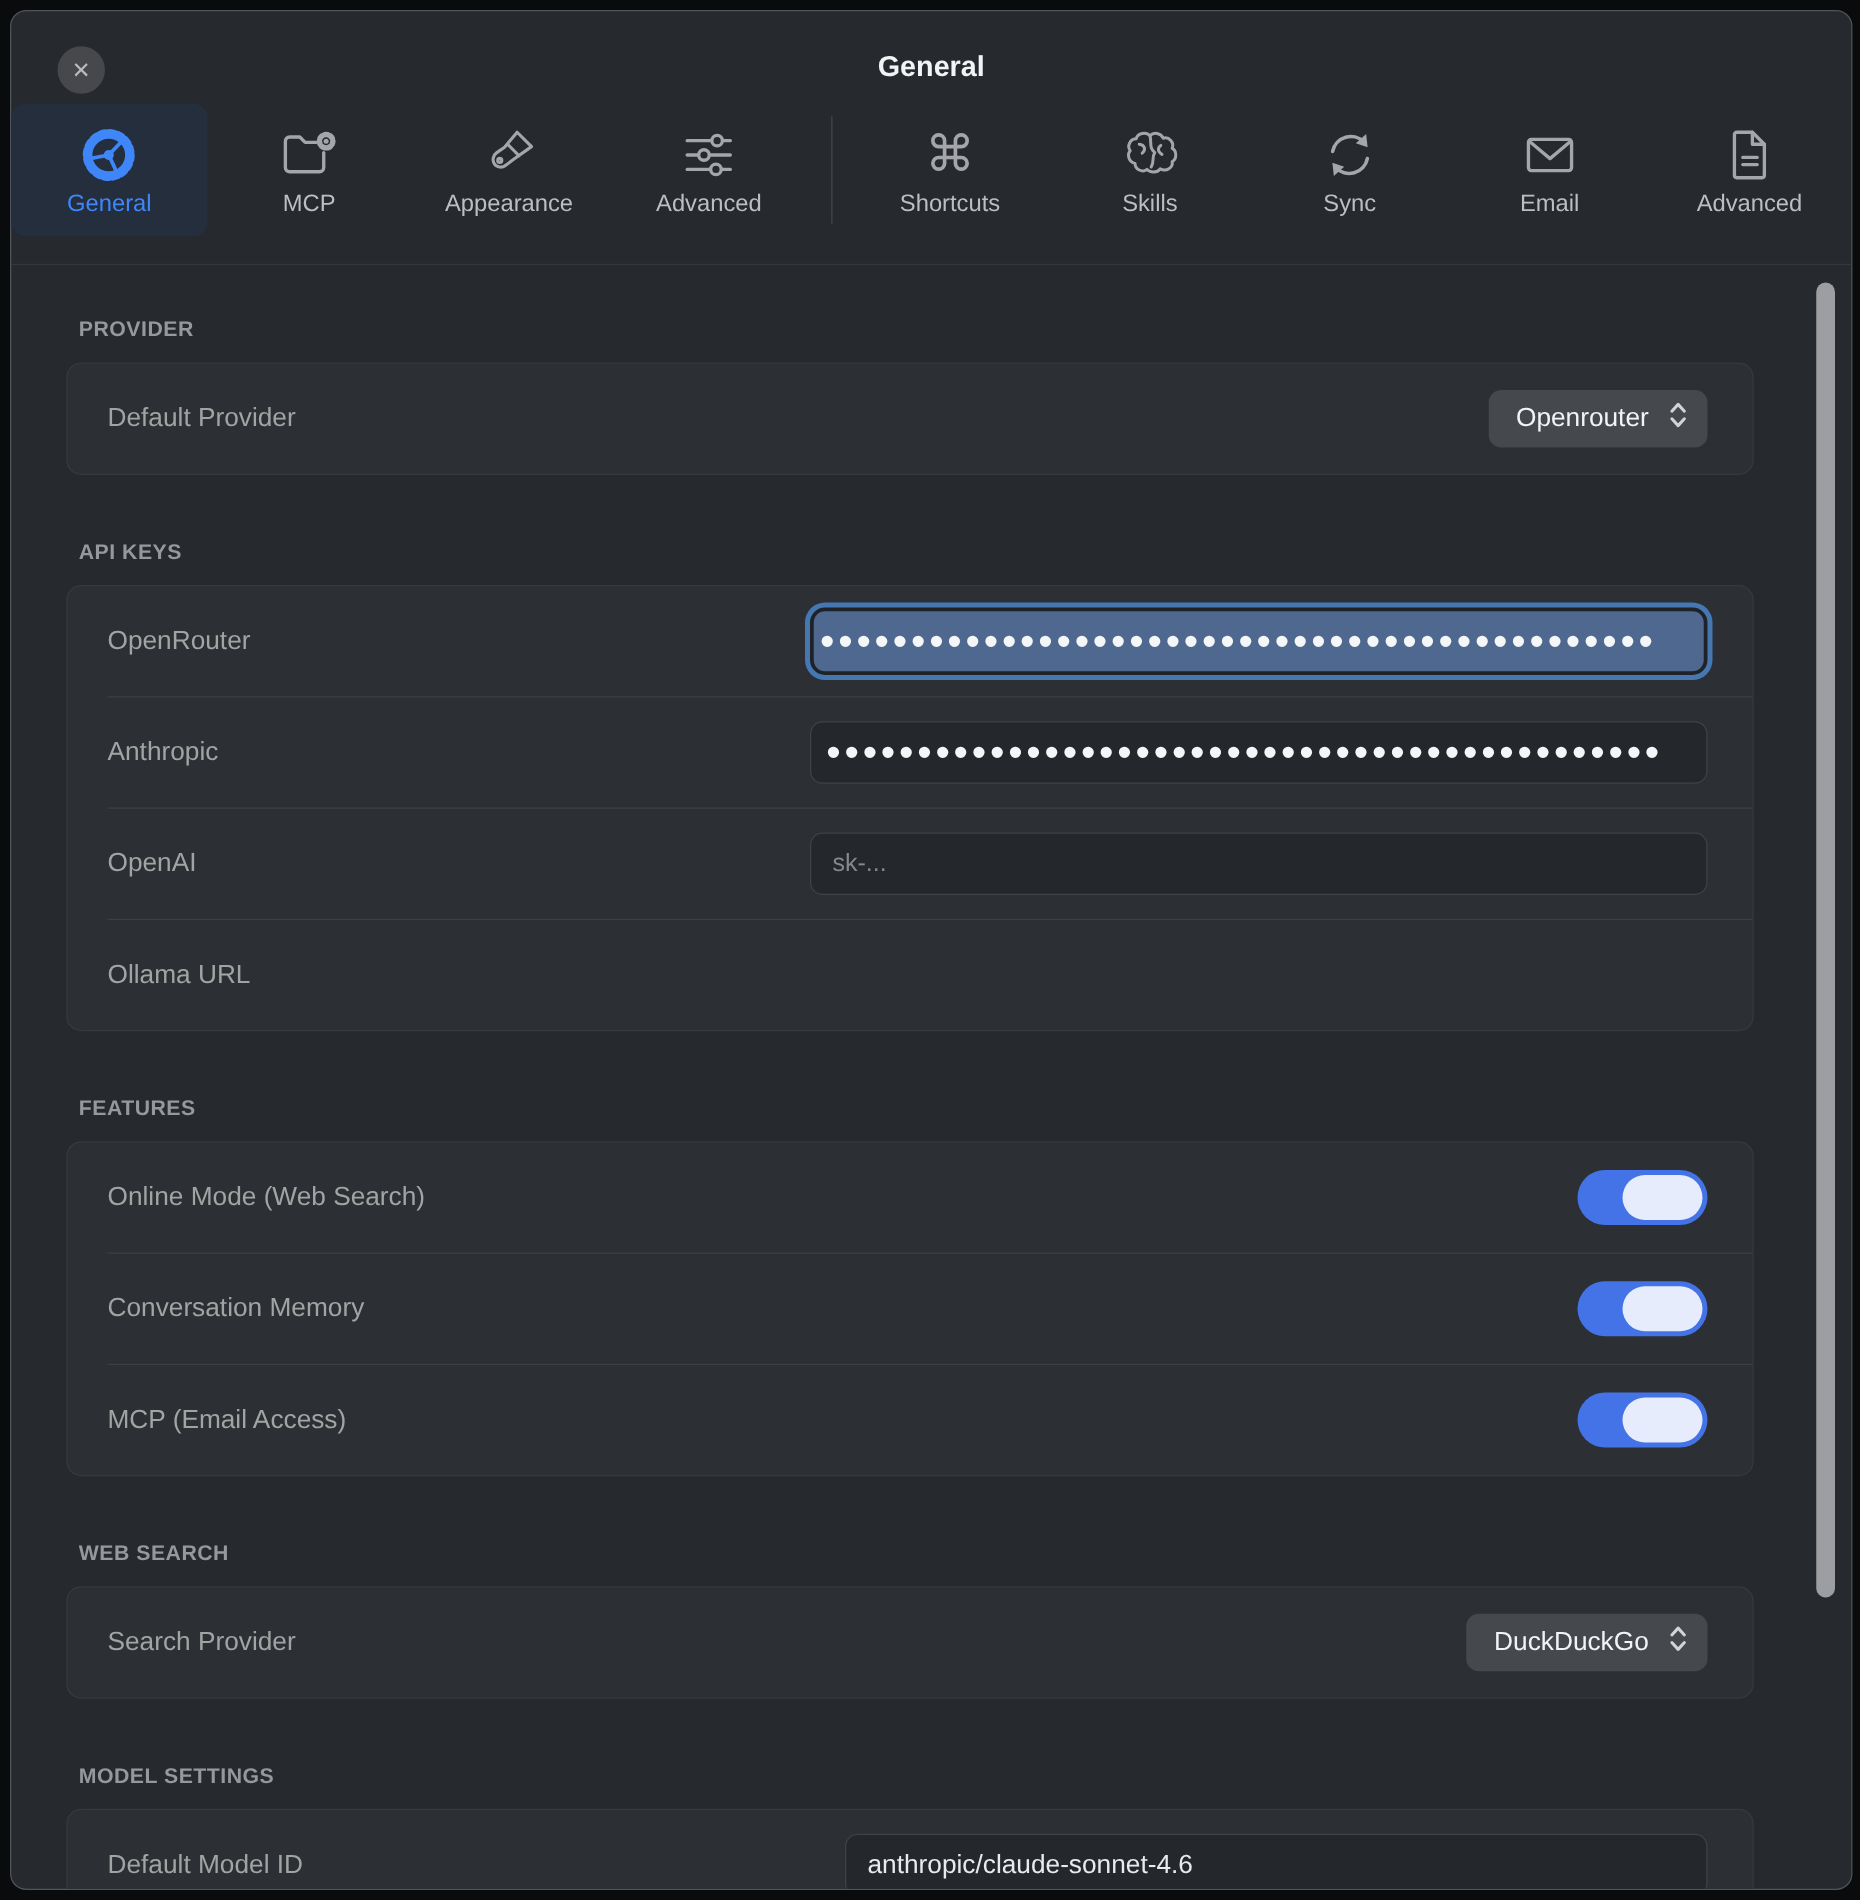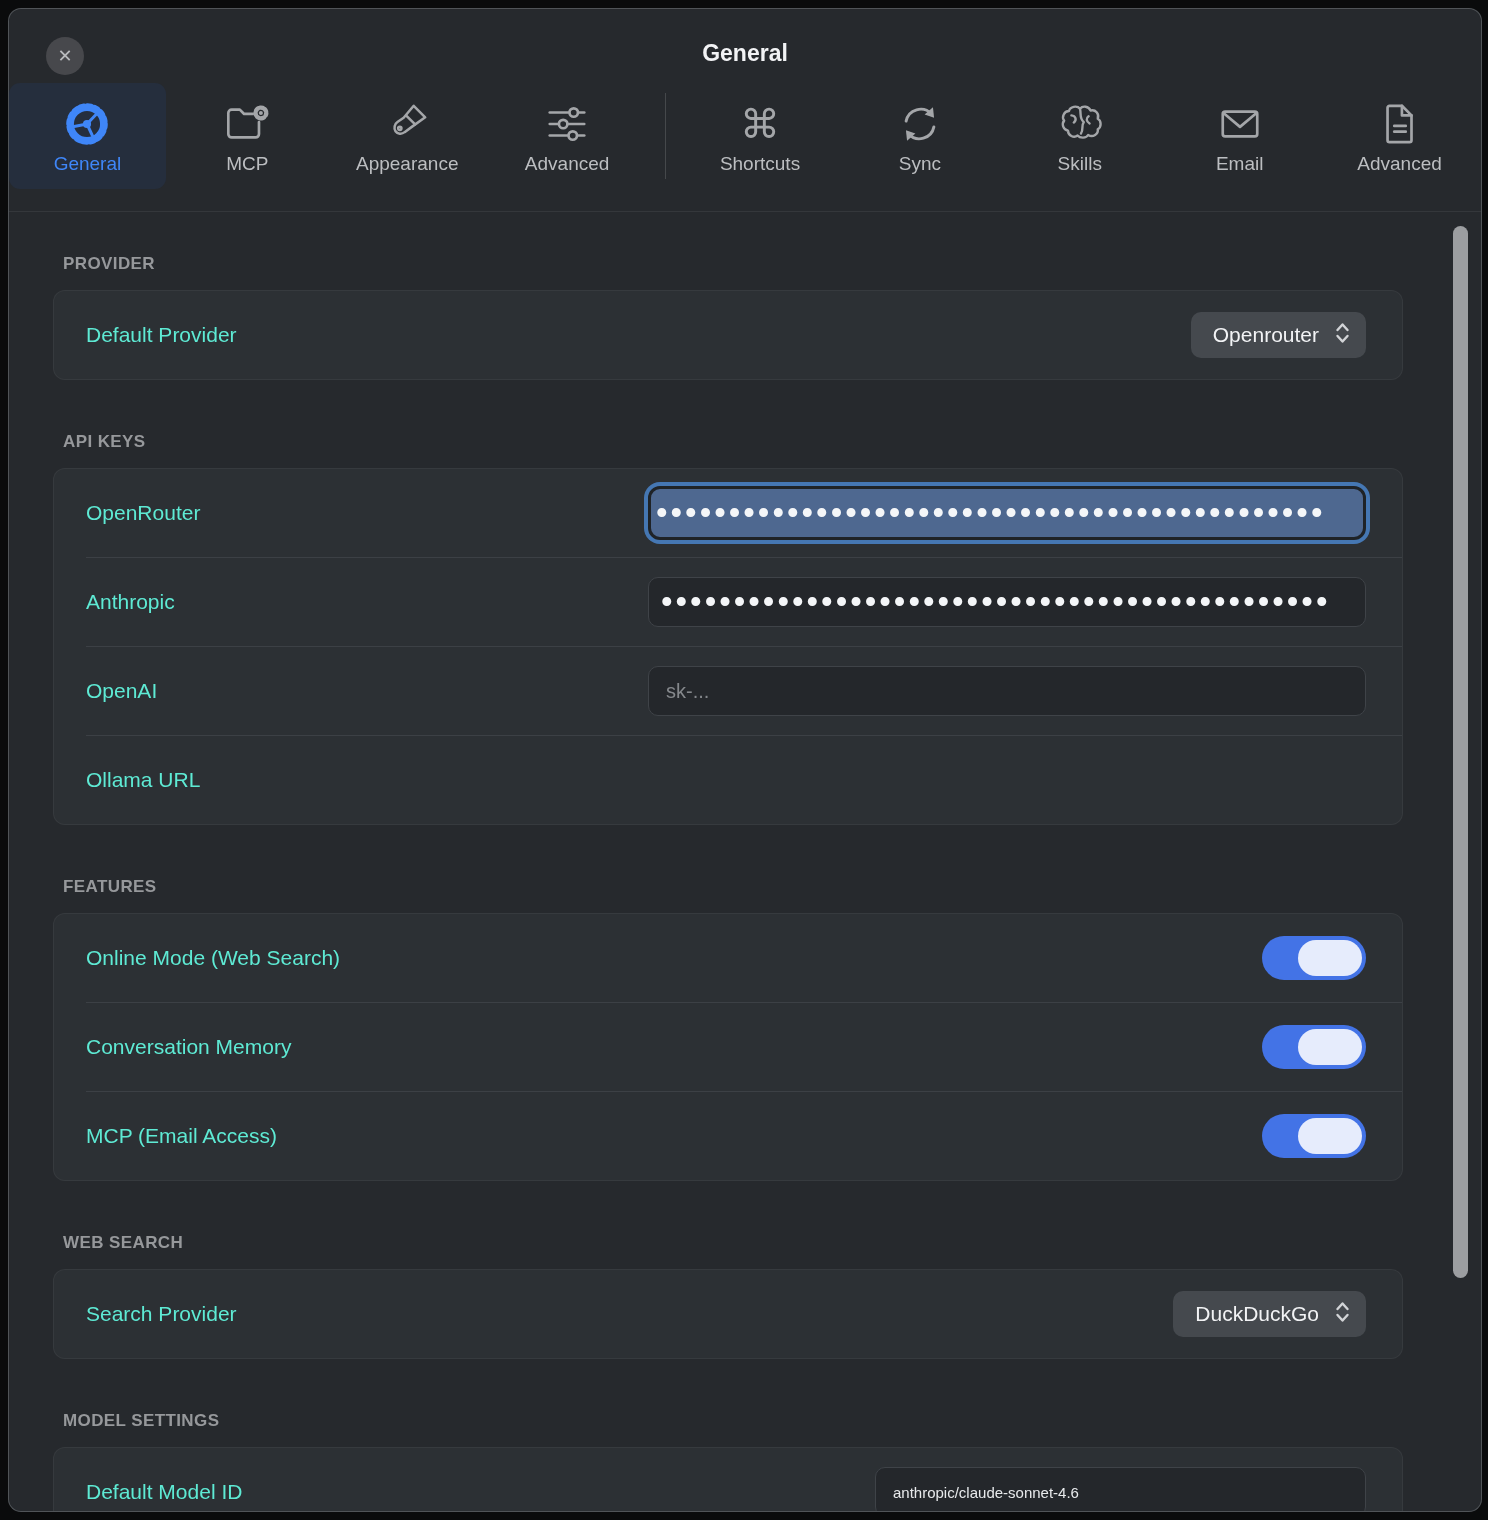--- a/index.html
+++ b/index.html
@@ -49,21 +49,21 @@
   }
   .section:first-child .section-header{ margin-top:42px; }
   .card{
     background:#2c3034; border:1px solid rgba(255,255,255,.05); border-radius:12px; overflow:hidden;
   }
   .row{
     height:88px; display:flex; align-items:center; justify-content:space-between;
     padding:0 36px 0 32px;
   }
   .rowsep{ height:1px; background:#3c4045; margin-left:32px; }
-  .row-label{ color:#5eead4; font-size:21px; }
+  .row-label{ color:#a3a3a3; font-size:21px; }
 
   
   .select-pill{
     display:inline-flex; align-items:center; gap:16px; height:46px;
     background:#45494e; border-radius:10px; padding:0 16px 0 22px;
     color:#f2f3f5; font-size:21px; cursor:default;
   }
   .select-pill svg{ stroke:#d2d4d7; fill:none; stroke-width:2.4; stroke-linecap:round; stroke-linejoin:round; }
 
   
@@ -81,21 +81,21 @@
     box-shadow:0 0 0 4px #4577b3;
     padding:0 5px;
   }
   .text-field{
     width:718px; height:50px; border-radius:10px;
     background:#24272b; border:1px solid #3f4348;
     color:#e8eaec; font-size:20px; padding:12px 17px; outline:none;
     font-family:"Liberation Sans", sans-serif;
   }
   .text-field::placeholder{ color:#85888c; }
-  .model-field{ width:491px; font-size:15px; }
+  .model-field{ width:690px; font-size:21px; }
 
   
   .toggle{
     position:relative; width:104px; height:44px; border-radius:22px; background:#4373e6; cursor:default;
   }
   .toggle .knob{
     position:absolute; right:4px; top:4px; width:64px; height:36px; border-radius:18px; background:#e6ecfc;
   }
 
   
@@ -172,40 +172,40 @@
 
     <div class="tab">
       <span class="ticon">
         <span class="cmd-glyph">⌘</span>
       </span>
       <span class="tlabel">Shortcuts</span>
     </div>
 
     <div class="tab">
       <span class="ticon">
+        <svg width="46" height="46" viewBox="0 0 48 48" stroke-width="2.5">
+          <path d="M24 8 C21 4.5 13.5 5.5 12.5 10.5 C7.5 10.5 4.5 16.5 7.5 20.5 C4.5 24 6.5 30 11.5 31 C11.5 36 17.5 39 21.5 36 C24 39 30.5 39 32.5 35.5 C37.5 38.5 43.5 34.5 42.5 29.5 C46.5 27.5 46.5 20.5 42.5 18.5 C44.5 13.5 40 8.5 35 10 C33 5.5 27 4.5 24 8 Z"></path>
+          <path d="M24 8 C25.5 14 23 18 28 22 C25 26 28 30 25 34"></path>
+          <path d="M15 15 C19.5 15.5 21 19.5 17.5 22.5"></path>
+          <path d="M33 16 C30 18 30.5 21.5 34 23.5"></path>
+        </svg>
+      </span>
+      <span class="tlabel">Skills</span>
+    </div>
+
+    <div class="tab">
+      <span class="ticon">
         <svg width="46" height="46" viewBox="0 0 48 48" stroke-width="3">
           <path d="M9.5 21 A 15.5 15.5 0 0 1 36 13.5"></path>
           <path d="M38.5 27 A 15.5 15.5 0 0 1 12 34.5"></path>
           <path d="M37.5 6.5 L38.7 17.5 L28.8 14.2 Z" fill="currentColor" stroke="none"></path>
           <path d="M10.5 41.5 L9.3 30.5 L19.2 33.8 Z" fill="currentColor" stroke="none"></path>
         </svg>
       </span>
       <span class="tlabel">Sync</span>
-    </div>
-
-    <div class="tab">
-      <span class="ticon">
-        <svg width="46" height="46" viewBox="0 0 48 48" stroke-width="2.5">
-          <path d="M24 8 C21 4.5 13.5 5.5 12.5 10.5 C7.5 10.5 4.5 16.5 7.5 20.5 C4.5 24 6.5 30 11.5 31 C11.5 36 17.5 39 21.5 36 C24 39 30.5 39 32.5 35.5 C37.5 38.5 43.5 34.5 42.5 29.5 C46.5 27.5 46.5 20.5 42.5 18.5 C44.5 13.5 40 8.5 35 10 C33 5.5 27 4.5 24 8 Z"></path>
-          <path d="M24 8 C25.5 14 23 18 28 22 C25 26 28 30 25 34"></path>
-          <path d="M15 15 C19.5 15.5 21 19.5 17.5 22.5"></path>
-          <path d="M33 16 C30 18 30.5 21.5 34 23.5"></path>
-        </svg>
-      </span>
-      <span class="tlabel">Skills</span>
     </div>
 
     <div class="tab">
       <span class="ticon">
         <svg width="46" height="46" viewBox="0 0 48 48" stroke-width="2.8">
           <rect x="6" y="11" width="36" height="26" rx="2.5"></rect>
           <path d="M8 13.5 L24 27 L40 13.5"></path>
         </svg>
       </span>
       <span class="tlabel">Email</span>

